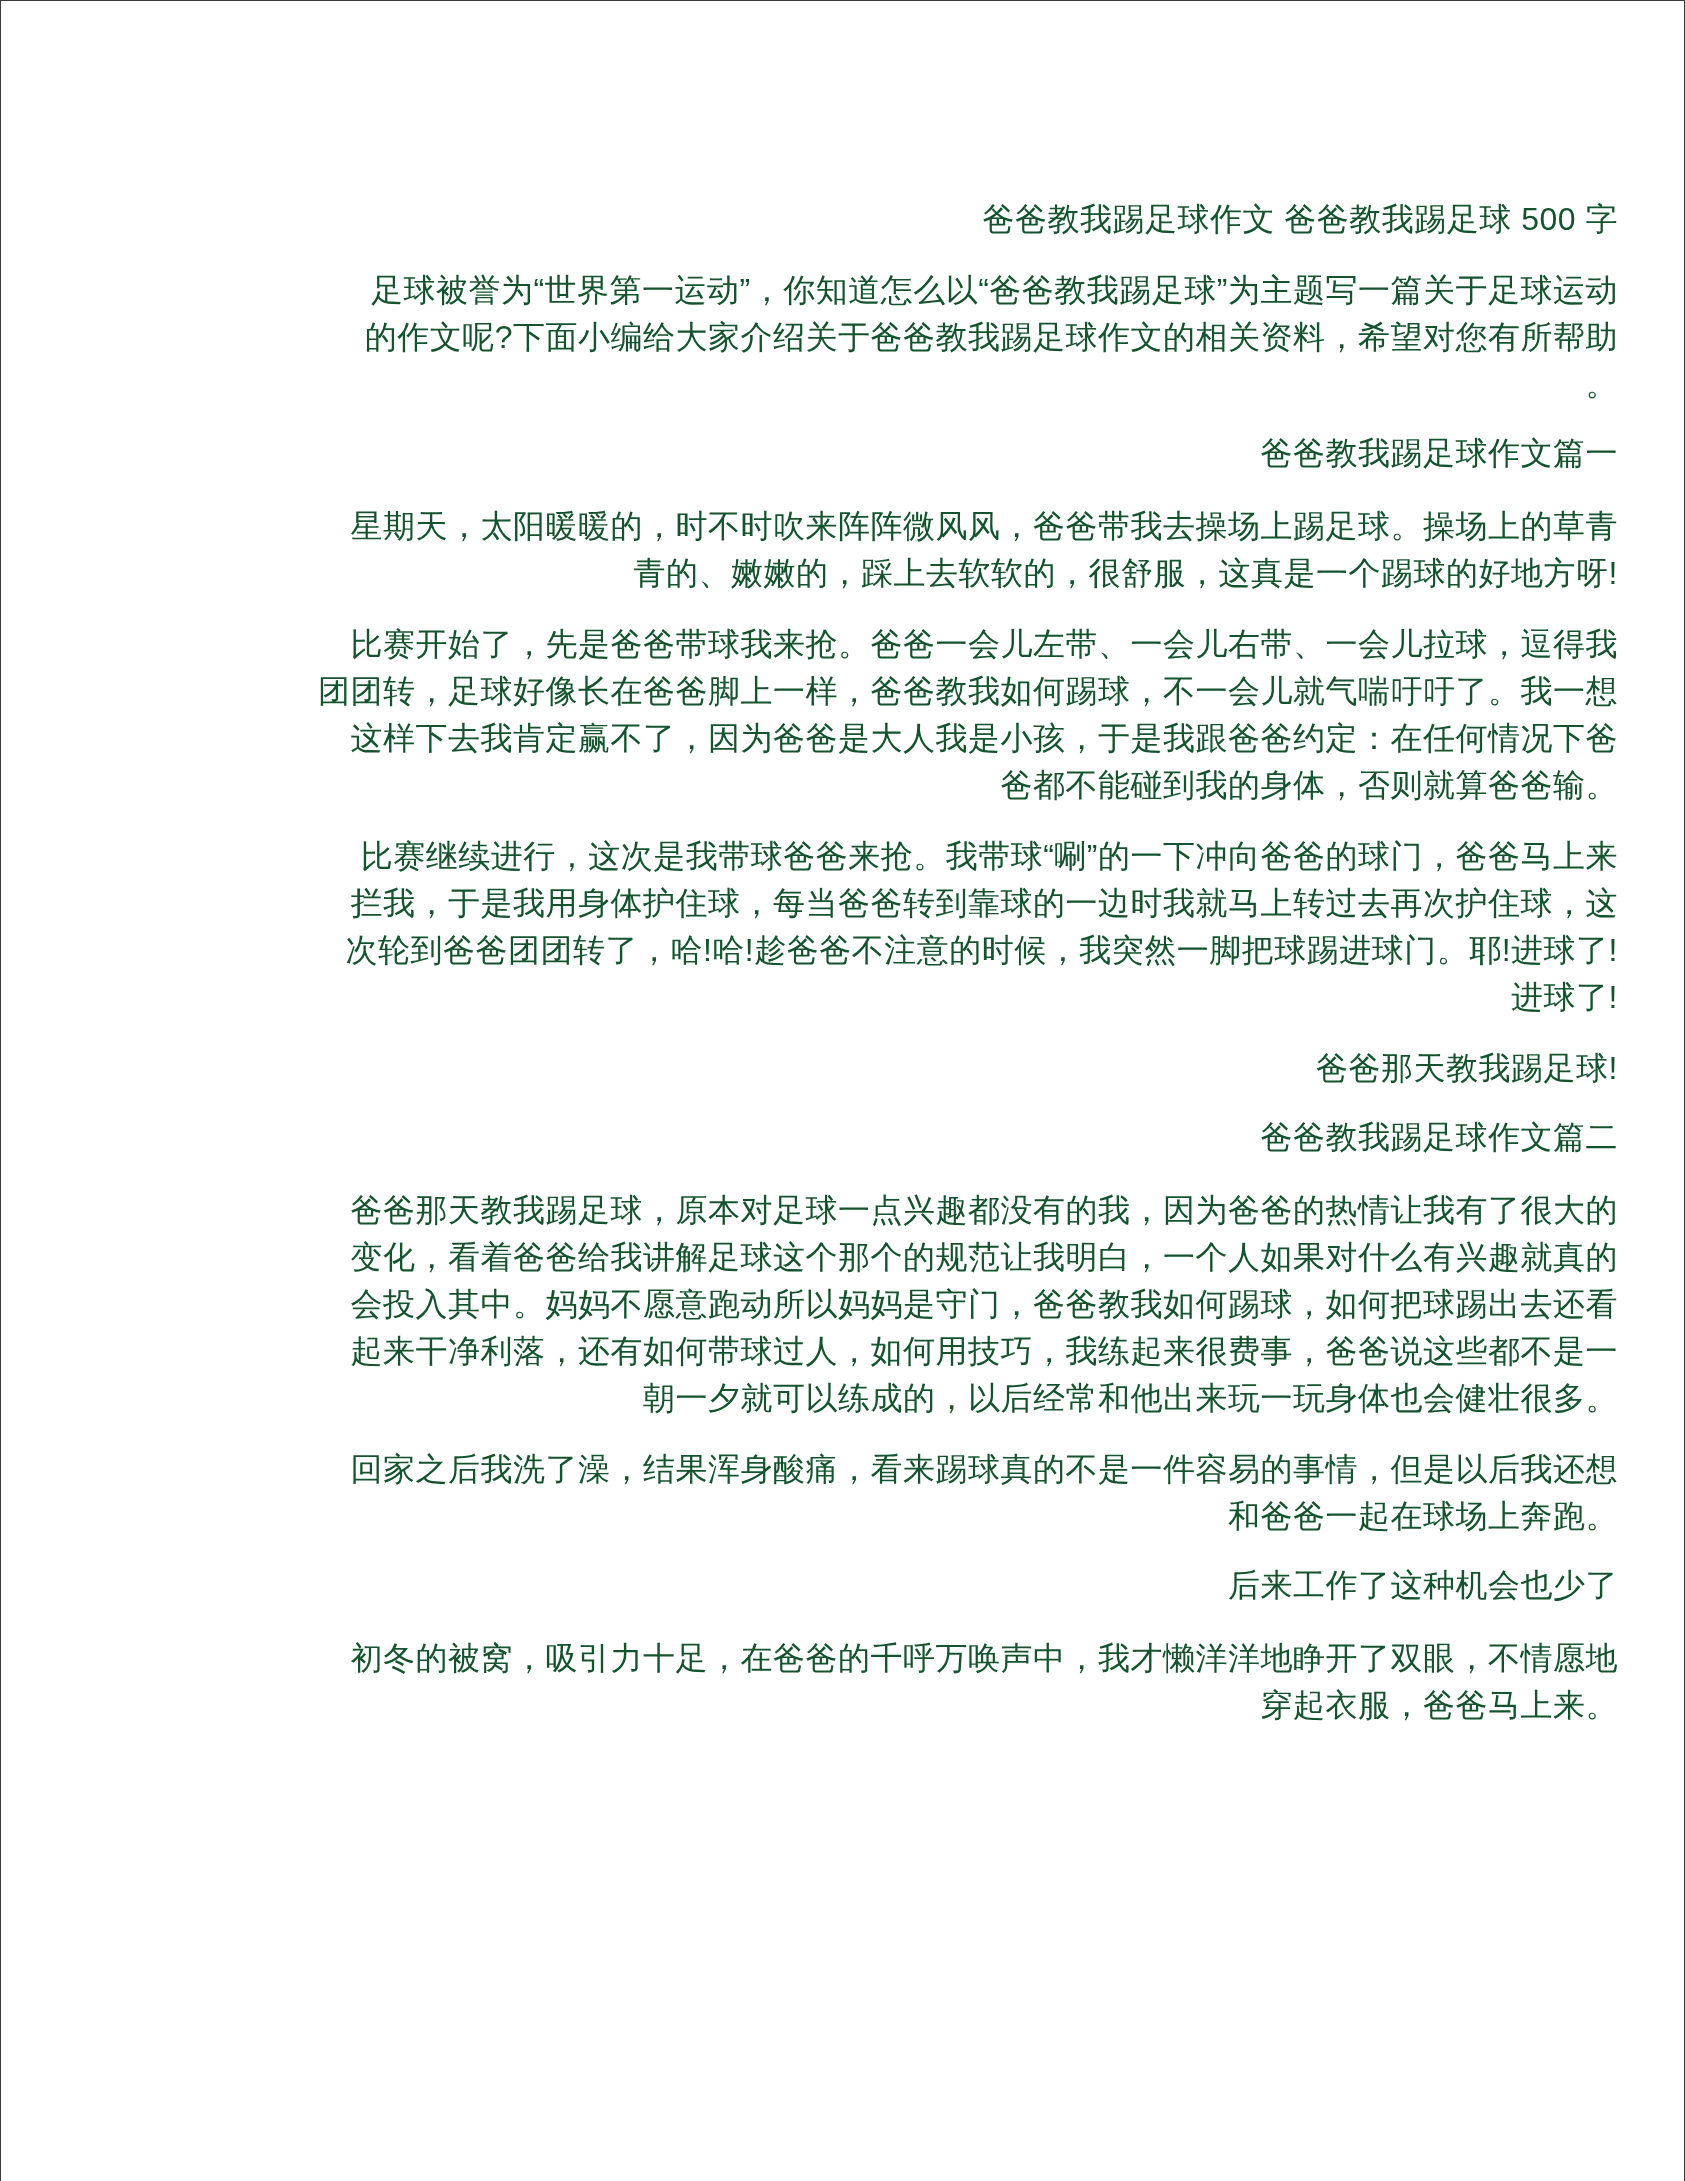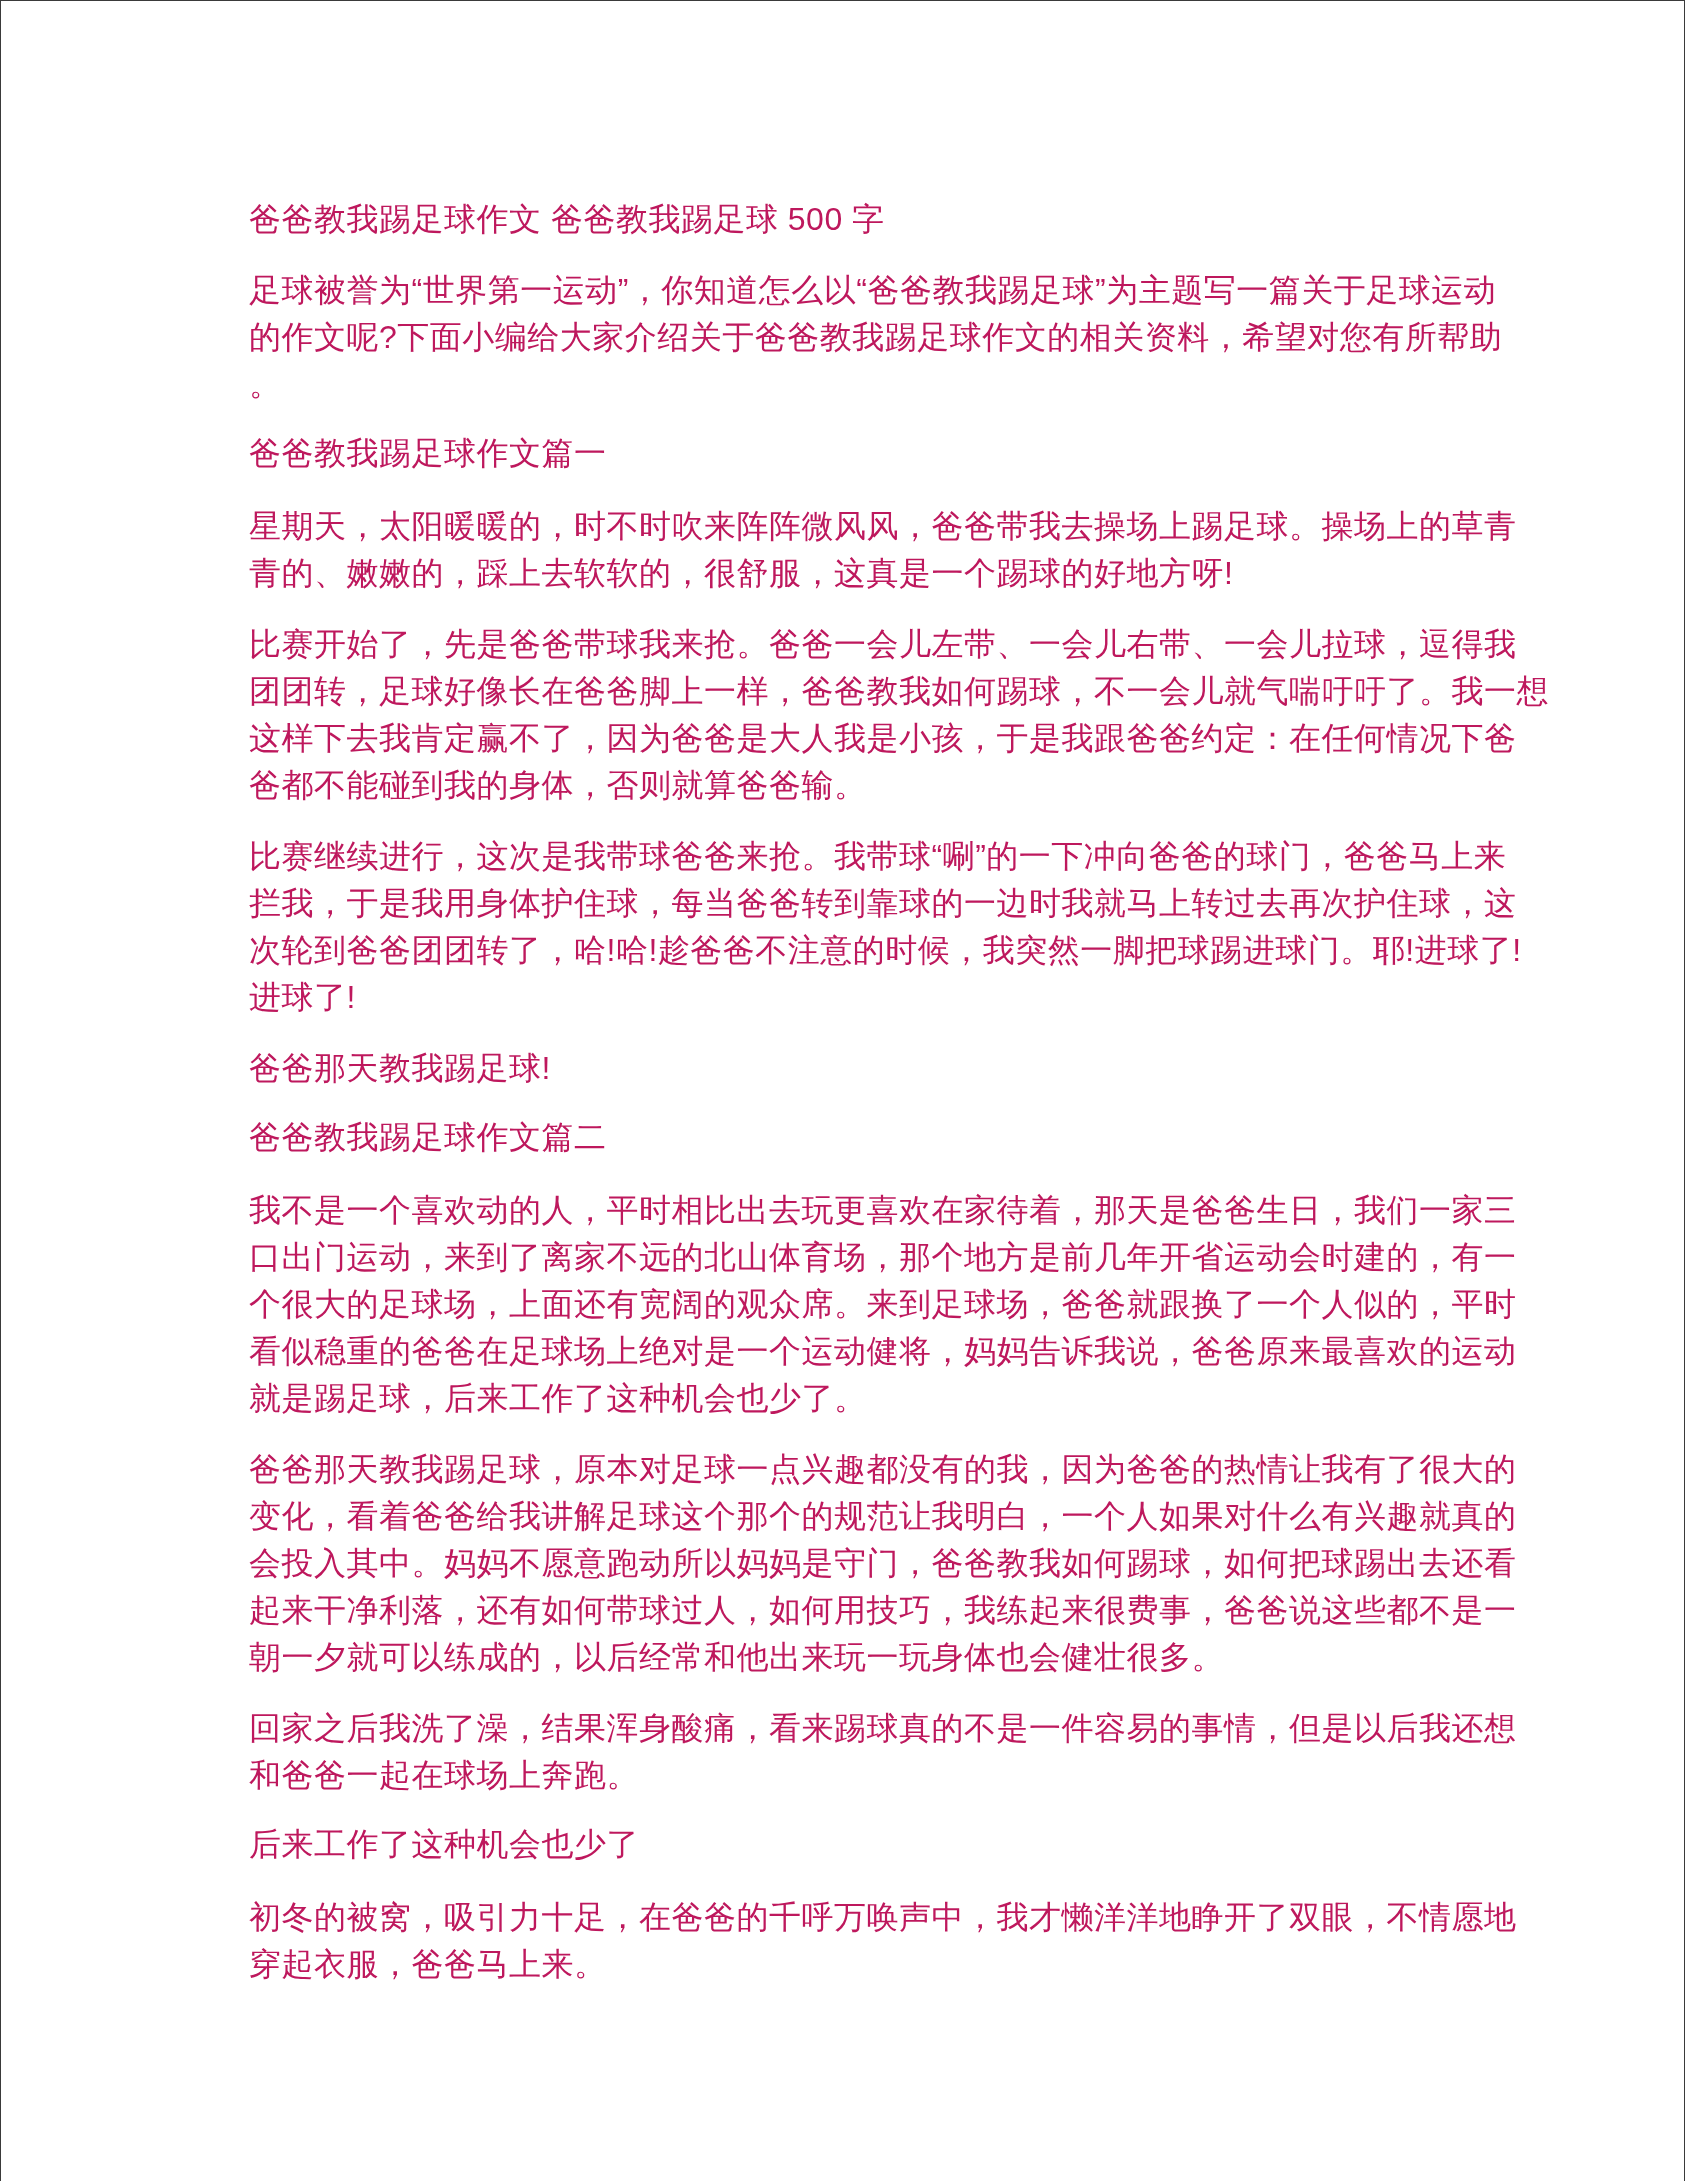--- a/index.html
+++ b/index.html
@@ -23,24 +23,24 @@
     padding: 195px 70px 0 248px;
     overflow: hidden;
   }
   .doc-title,
   .heading,
   .para {
     width: 1369px;
     font-size: 32px;
     line-height: 47px;
     letter-spacing: 0.5px;
-    color: #be185d;
+    color: #14532d;
     margin: 0 0 24px 0;
     white-space: pre-line;
-    text-align: left;
+    text-align: right;
   }
   .heading {
     margin-top: 24px;
     margin-bottom: 24px;
     font-family: Liberation Mono, monospace;
   }
 </style>
 </head>
 <body>
 
@@ -64,25 +64,20 @@
 
   <div class="para">比赛继续进行，这次是我带球爸爸来抢。我带球“唰”的一下冲向爸爸的球门，爸爸马上来
 拦我，于是我用身体护住球，每当爸爸转到靠球的一边时我就马上转过去再次护住球，这
 次轮到爸爸团团转了，哈!哈!趁爸爸不注意的时候，我突然一脚把球踢进球门。耶!进球了!
 进球了!</div>
 
   <div class="para">爸爸那天教我踢足球!</div>
 
   <div class="heading">爸爸教我踢足球作文篇二</div>
 
-  <div class="para">我不是一个喜欢动的人，平时相比出去玩更喜欢在家待着，那天是爸爸生日，我们一家三
-口出门运动，来到了离家不远的北山体育场，那个地方是前几年开省运动会时建的，有一
-个很大的足球场，上面还有宽阔的观众席。来到足球场，爸爸就跟换了一个人似的，平时
-看似稳重的爸爸在足球场上绝对是一个运动健将，妈妈告诉我说，爸爸原来最喜欢的运动
-就是踢足球，后来工作了这种机会也少了。</div>
 
   <div class="para">爸爸那天教我踢足球，原本对足球一点兴趣都没有的我，因为爸爸的热情让我有了很大的
 变化，看着爸爸给我讲解足球这个那个的规范让我明白，一个人如果对什么有兴趣就真的
 会投入其中。妈妈不愿意跑动所以妈妈是守门，爸爸教我如何踢球，如何把球踢出去还看
 起来干净利落，还有如何带球过人，如何用技巧，我练起来很费事，爸爸说这些都不是一
 朝一夕就可以练成的，以后经常和他出来玩一玩身体也会健壮很多。</div>
 
   <div class="para">回家之后我洗了澡，结果浑身酸痛，看来踢球真的不是一件容易的事情，但是以后我还想
 和爸爸一起在球场上奔跑。</div>
 

